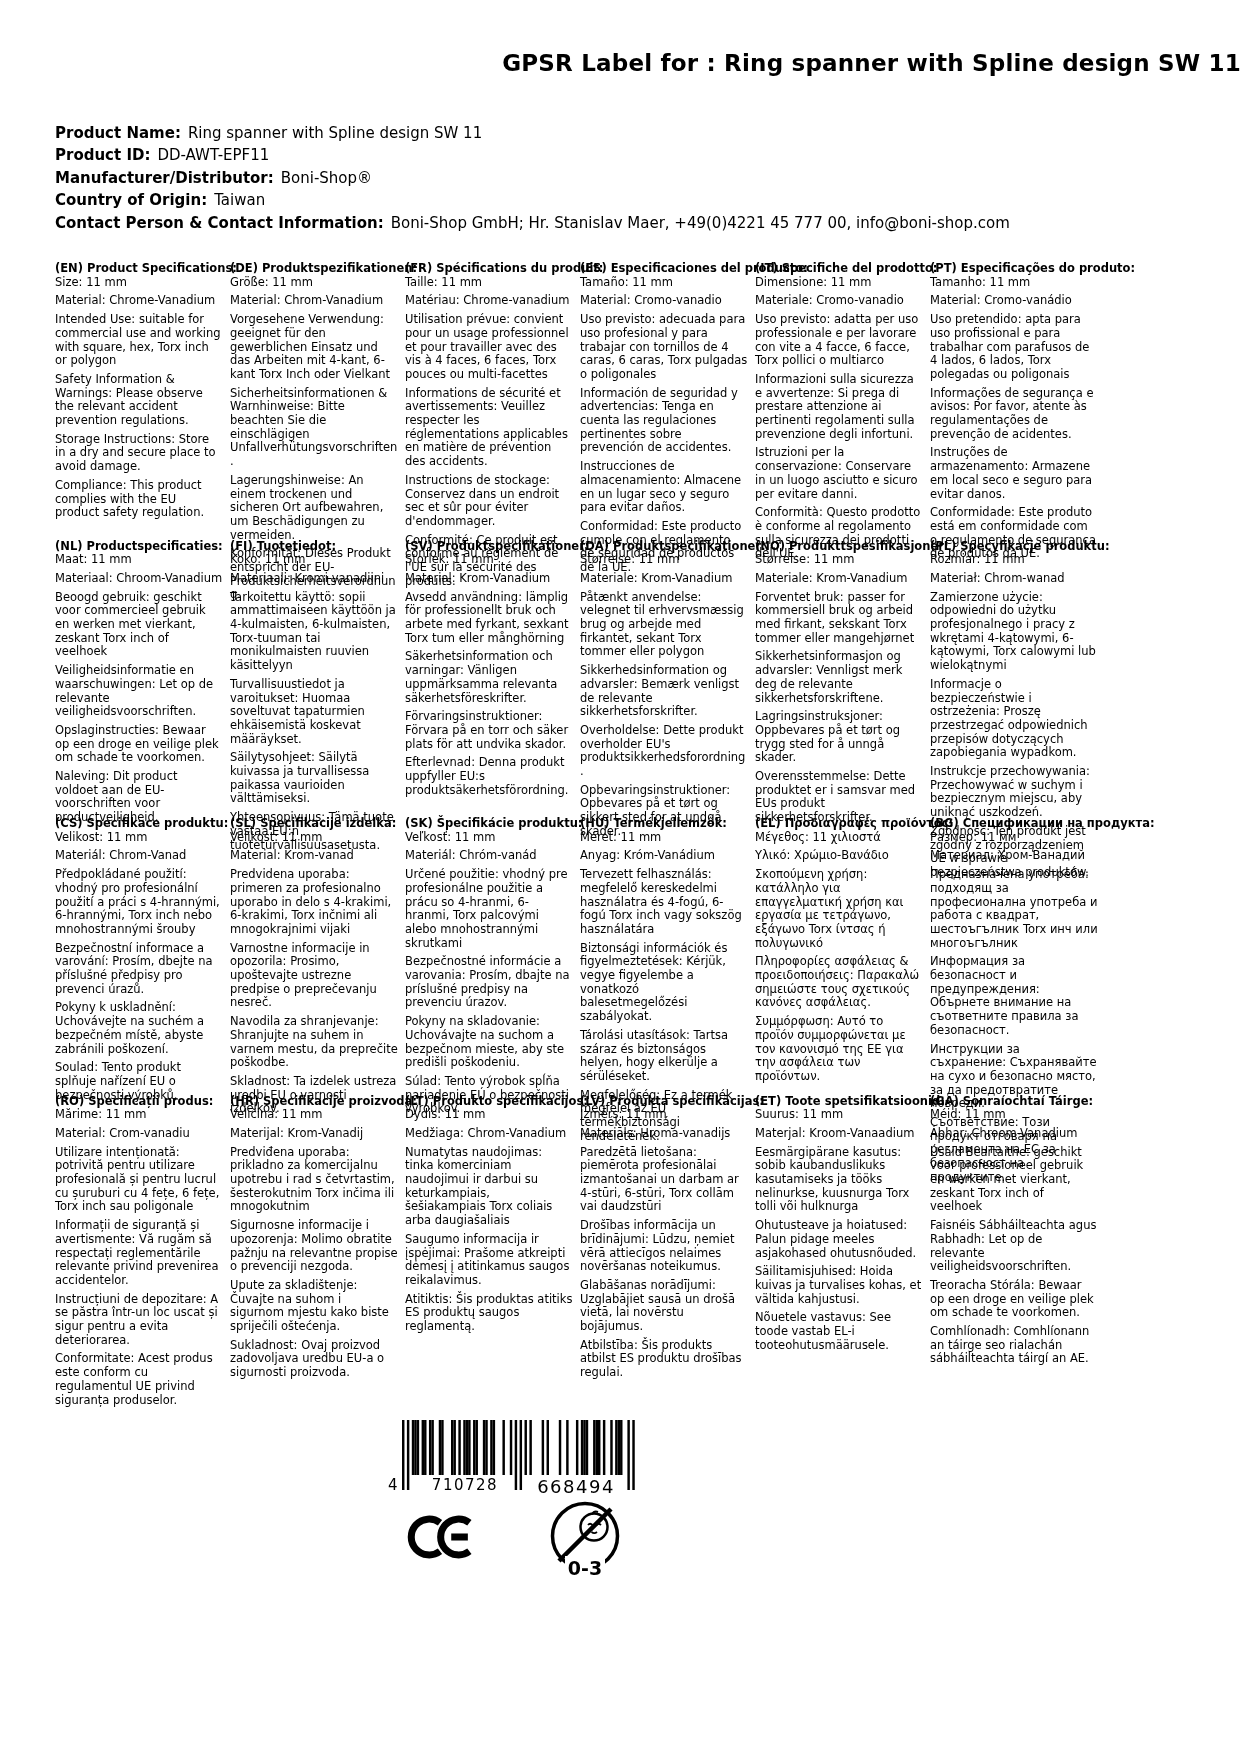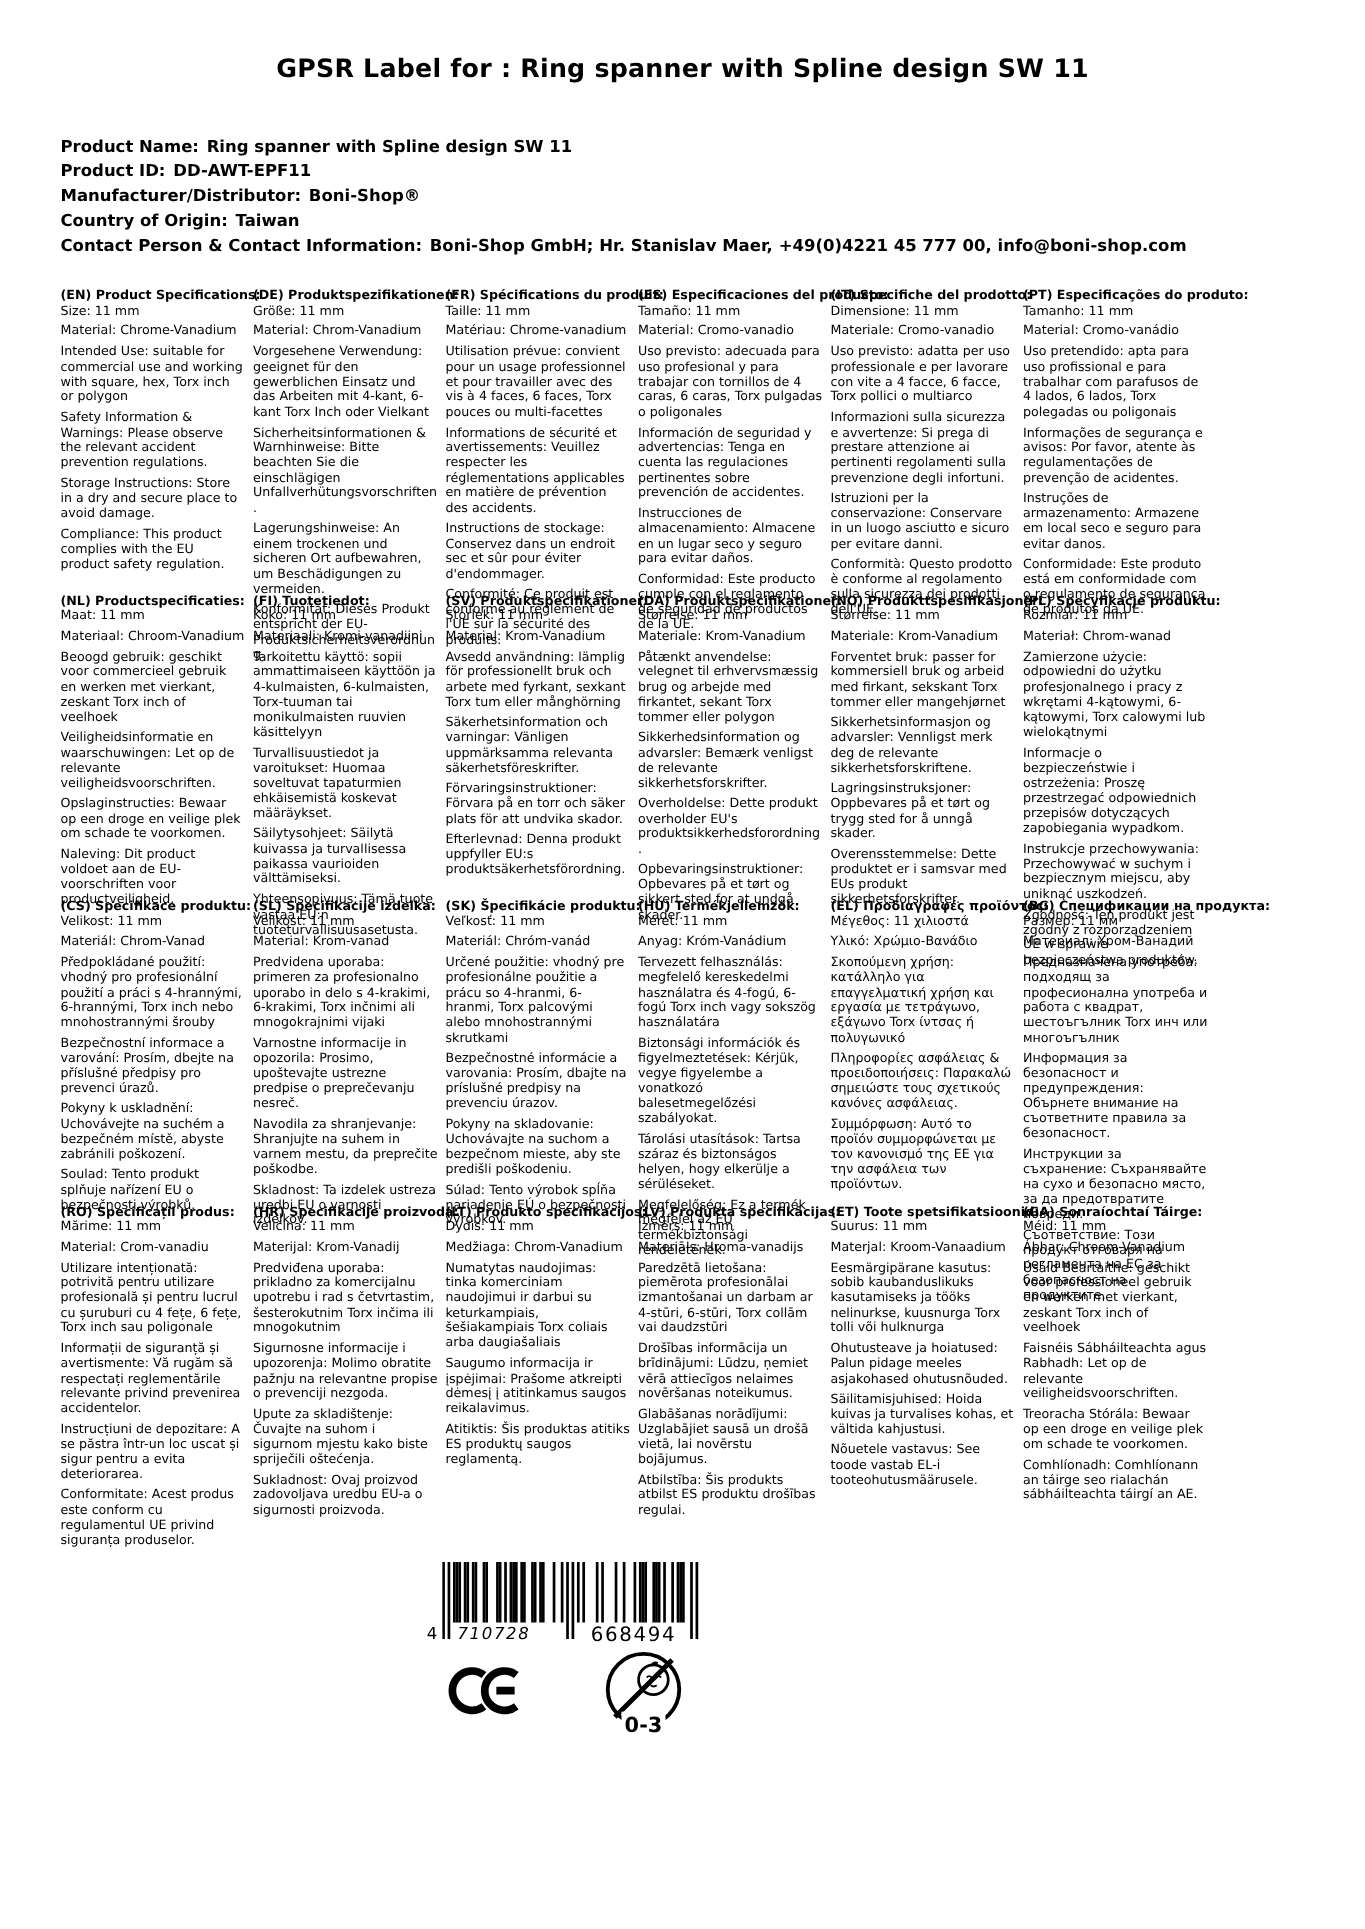--- a/index.html
+++ b/index.html
@@ -1,40 +1,40 @@
 <!DOCTYPE html>
 <html><head>
 <meta charset="utf-8">
 <style>
   html,body { margin:0; padding:0; }
   body {
     width:1241px; height:1754px; background:#ffffff; color:#000;
     font-family:"DejaVu Sans", sans-serif; position:relative; overflow:hidden;
   }
   .page-title {
-    position:absolute; top:50px; left:0; width:100%; text-align:center;
+    position:absolute; top:50px; left:0; width:100%; text-align:right;
     font-size:23px; font-weight:bold; margin:0; letter-spacing:0.2px;
   }
   .product-info { position:absolute; left:55px; top:122px; font-size:15px; line-height:22.4px; }
   .pf-row { white-space:nowrap; }
   .pf-label { font-weight:bold; }
-  .pf-value { margin-left:7px;font-weight:bold; }
+  .pf-value { margin-left:7px; }
   .spec-grid {
     position:absolute; left:55px; top:262px;
     display:grid; grid-template-columns:repeat(6,175px); grid-auto-rows:277.5px;
     align-items:start;
   }
   .block { width:168px; font-size:11.5px; line-height:13.7px; }
   .block-h { font-weight:bold; white-space:nowrap; margin:0; }
   .block p { margin:0 0 5px 0; overflow-wrap:anywhere; }
   
   .barcode { position:absolute; left:388px; top:1420px; width:250px; height:76px; }
   .bc-svg { position:absolute; left:14px; top:0; }
   .bc-prefix { position:absolute; left:0; top:56px; font-size:15px; }
-  .bc-left  { position:absolute; left:10px;  top:56px; width:102px; text-align:center; font-size:15px; letter-spacing:1.5px;font-style:italic; }
+  .bc-left  { position:absolute; left:26px;  top:56px; width:102px; text-align:center; font-size:15px; letter-spacing:1.5px; }
   .bc-right { position:absolute; left:137px; top:56px; width:102px; text-align:center; font-size:18px; letter-spacing:1.5px; }
   .ce-mark { position:absolute; left:402px; top:1513px; }
   .age-warning { position:absolute; left:548px; top:1496px; }
 </style>
 </head>
 <body>
 
 <h1 class="page-title">GPSR Label for : Ring spanner with Spline design SW 11</h1>
 
 <section class="product-info" id="product-info">

